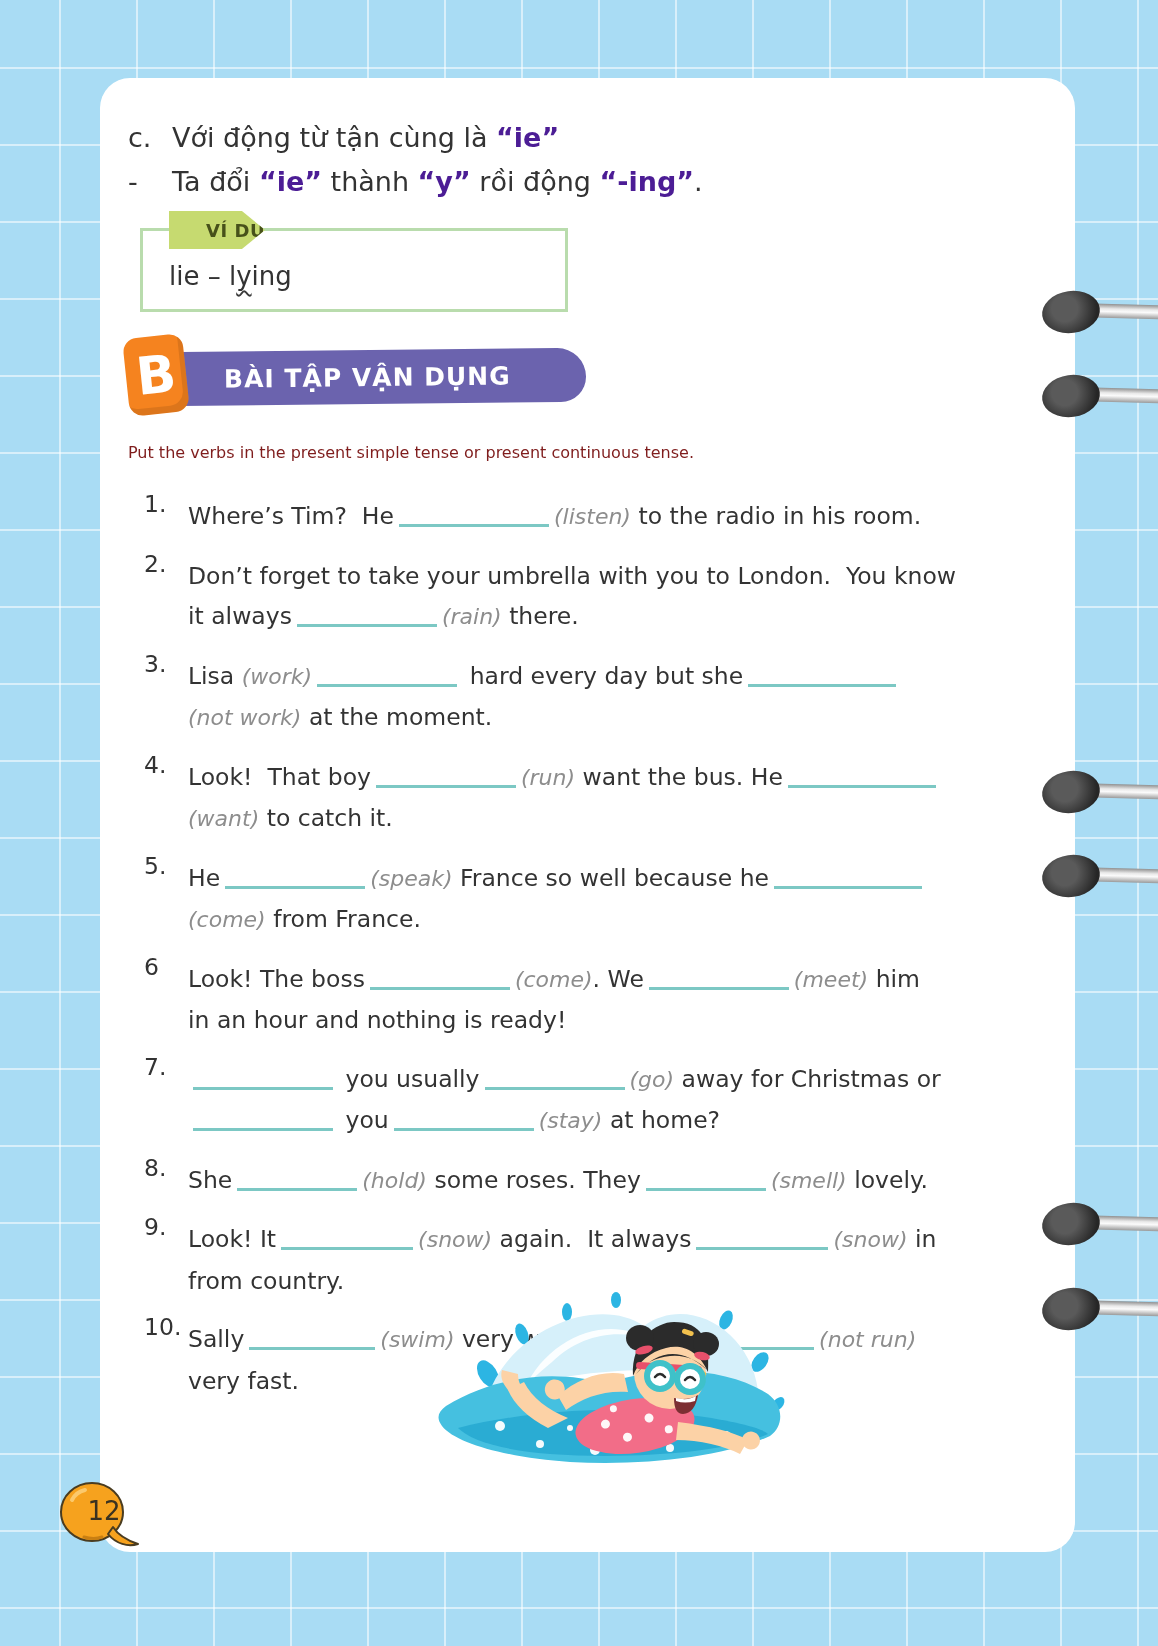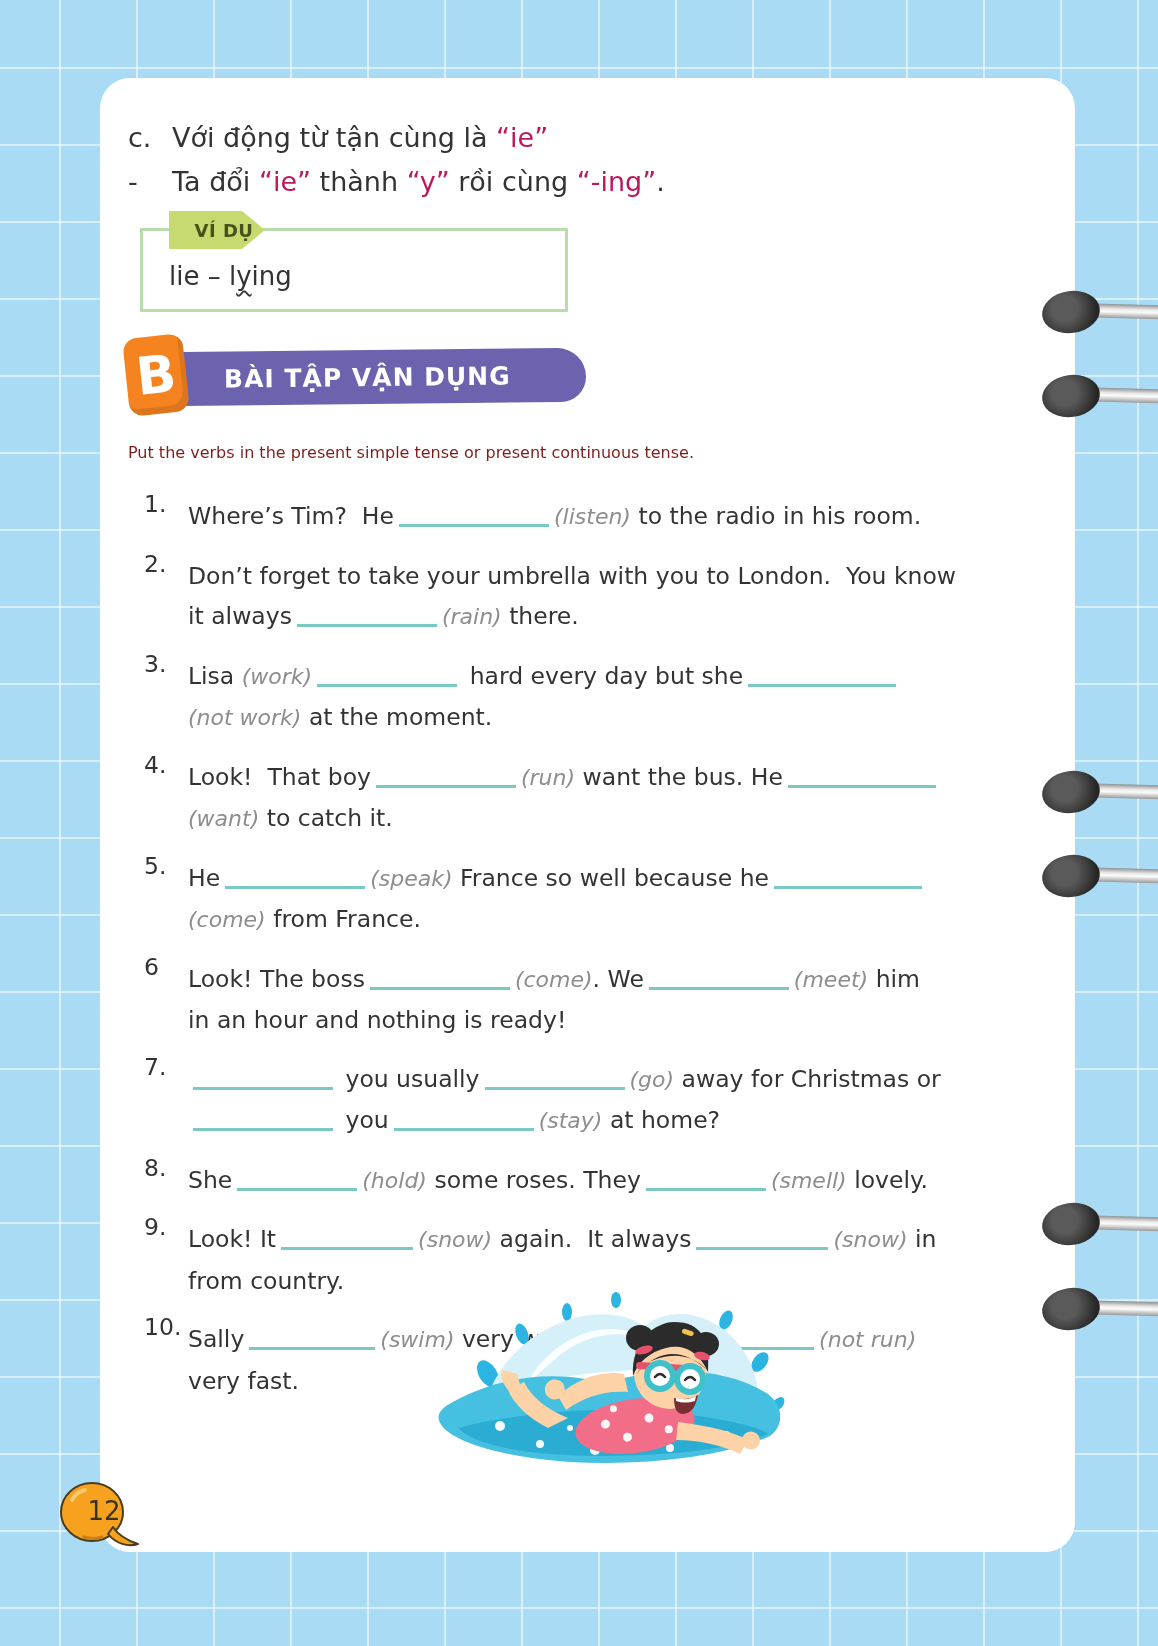--- a/index.html
+++ b/index.html
@@ -14,31 +14,31 @@
     background-position:-18px -10px;
   }
   .page{
     position:absolute;left:100px;top:78px;width:975px;height:1474px;
     background:#ffffff;border-radius:30px;
   }
   
   .rule-section{position:absolute;left:28px;top:38px;width:900px;color:#333;font-size:27px;}
   .rule-line{display:flex;line-height:44px;}
   .rule-label{width:44px;flex:none;}
-  .red{color:#be185d;}
+  .red{color:#4c1d95;font-weight:bold;}
   
   .example-box{
     position:absolute;left:40px;top:150px;width:422px;height:78px;
     border:3px solid #b9dcad;background:#fff;
   }
   .vi-du-arrow{
     position:absolute;top:-20px;left:26px;width:96px;height:38px;
     background:#c6da70;
     clip-path:polygon(0 0,76% 0,100% 50%,76% 100%,0 100%);
-    display:flex;align-items:center;justify-content:center;
+    display:flex;align-items:center;justify-content:flex-end;
     padding-left:14px;box-sizing:border-box;
     color:#47511a;font-weight:bold;font-size:18px;letter-spacing:.5px;
   }
   .example-row{
     display:flex;gap:105px;padding:30px 0 0 26px;
     font-size:26px;color:#333;
   }
   .wavy{text-decoration:underline wavy #3b3b3b 1.5px;text-underline-offset:5px;}
   
   .banner{
@@ -97,21 +97,21 @@
 
 <div class="page">
 
   <div class="rule-section">
     <div class="rule-line">
       <span class="rule-label">c.</span>
       <span><span>Với động từ tận cùng là </span><span class="red">“ie”</span></span>
     </div>
     <div class="rule-line">
       <span class="rule-label">-</span>
-      <span><span>Ta đổi </span><span class="red">“ie”</span><span> thành </span><span class="red">“y”</span><span> rồi cùng </span><span class="red">“-ing”</span><span>.</span></span>
+      <span><span>Ta đổi </span><span class="red">“ie”</span><span> thành </span><span class="red">“y”</span><span> rồi động </span><span class="red">“-ing”</span><span>.</span></span>
     </div>
   </div>
 
   <div class="example-box">
     <div class="vi-du-arrow">
       <span>VÍ DỤ</span>
     </div>
     <div class="example-row">
       <span><span>lie – l</span><span class="wavy">y</span><span>ing</span></span>
     </div>

